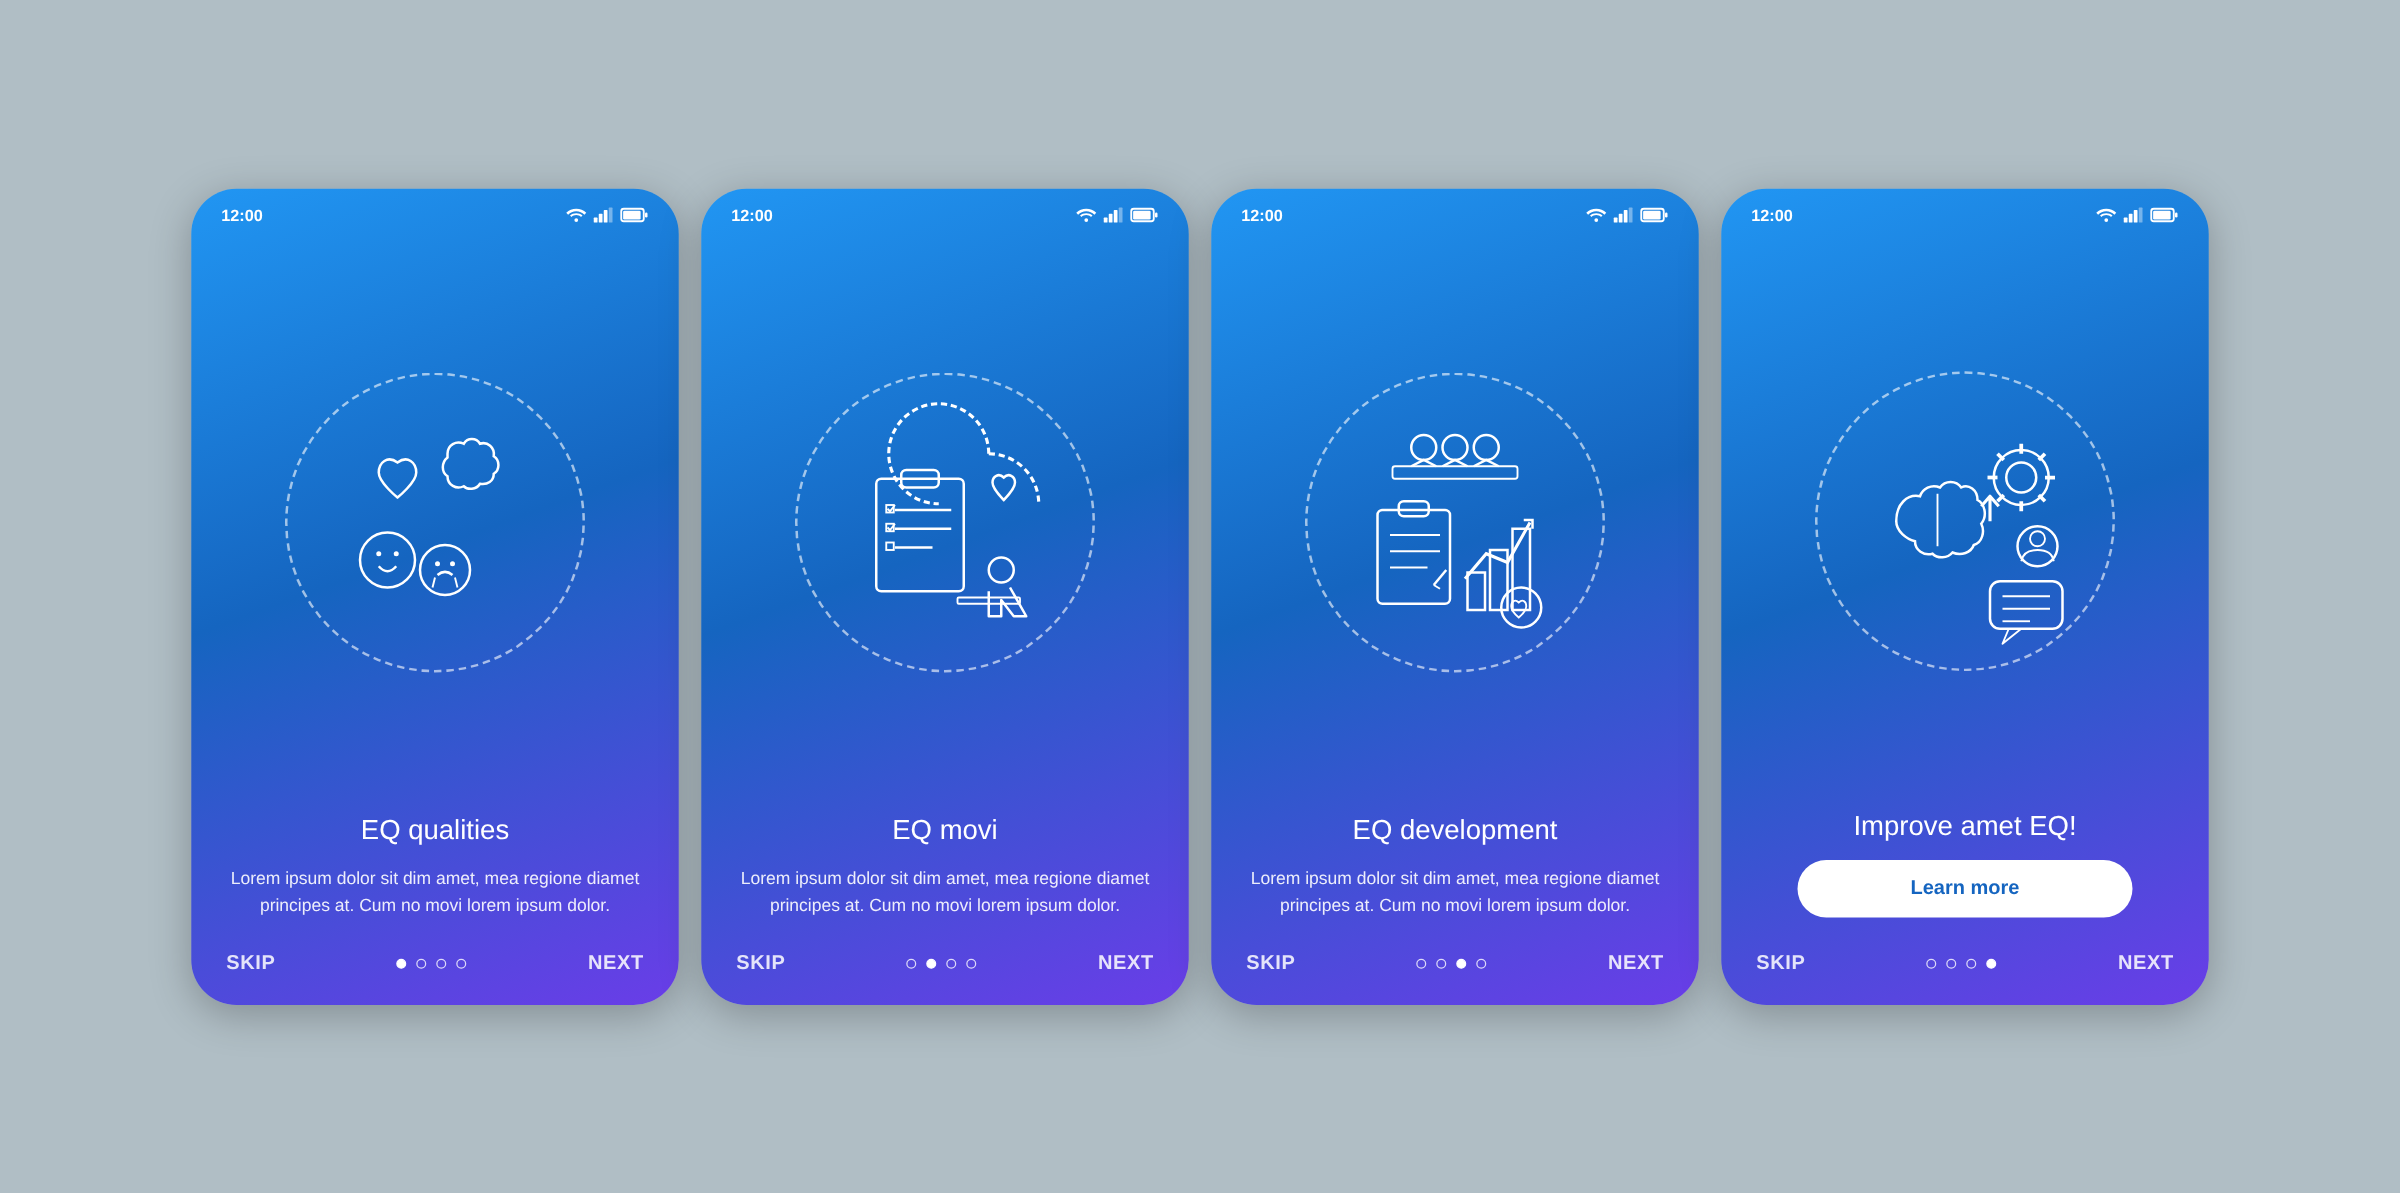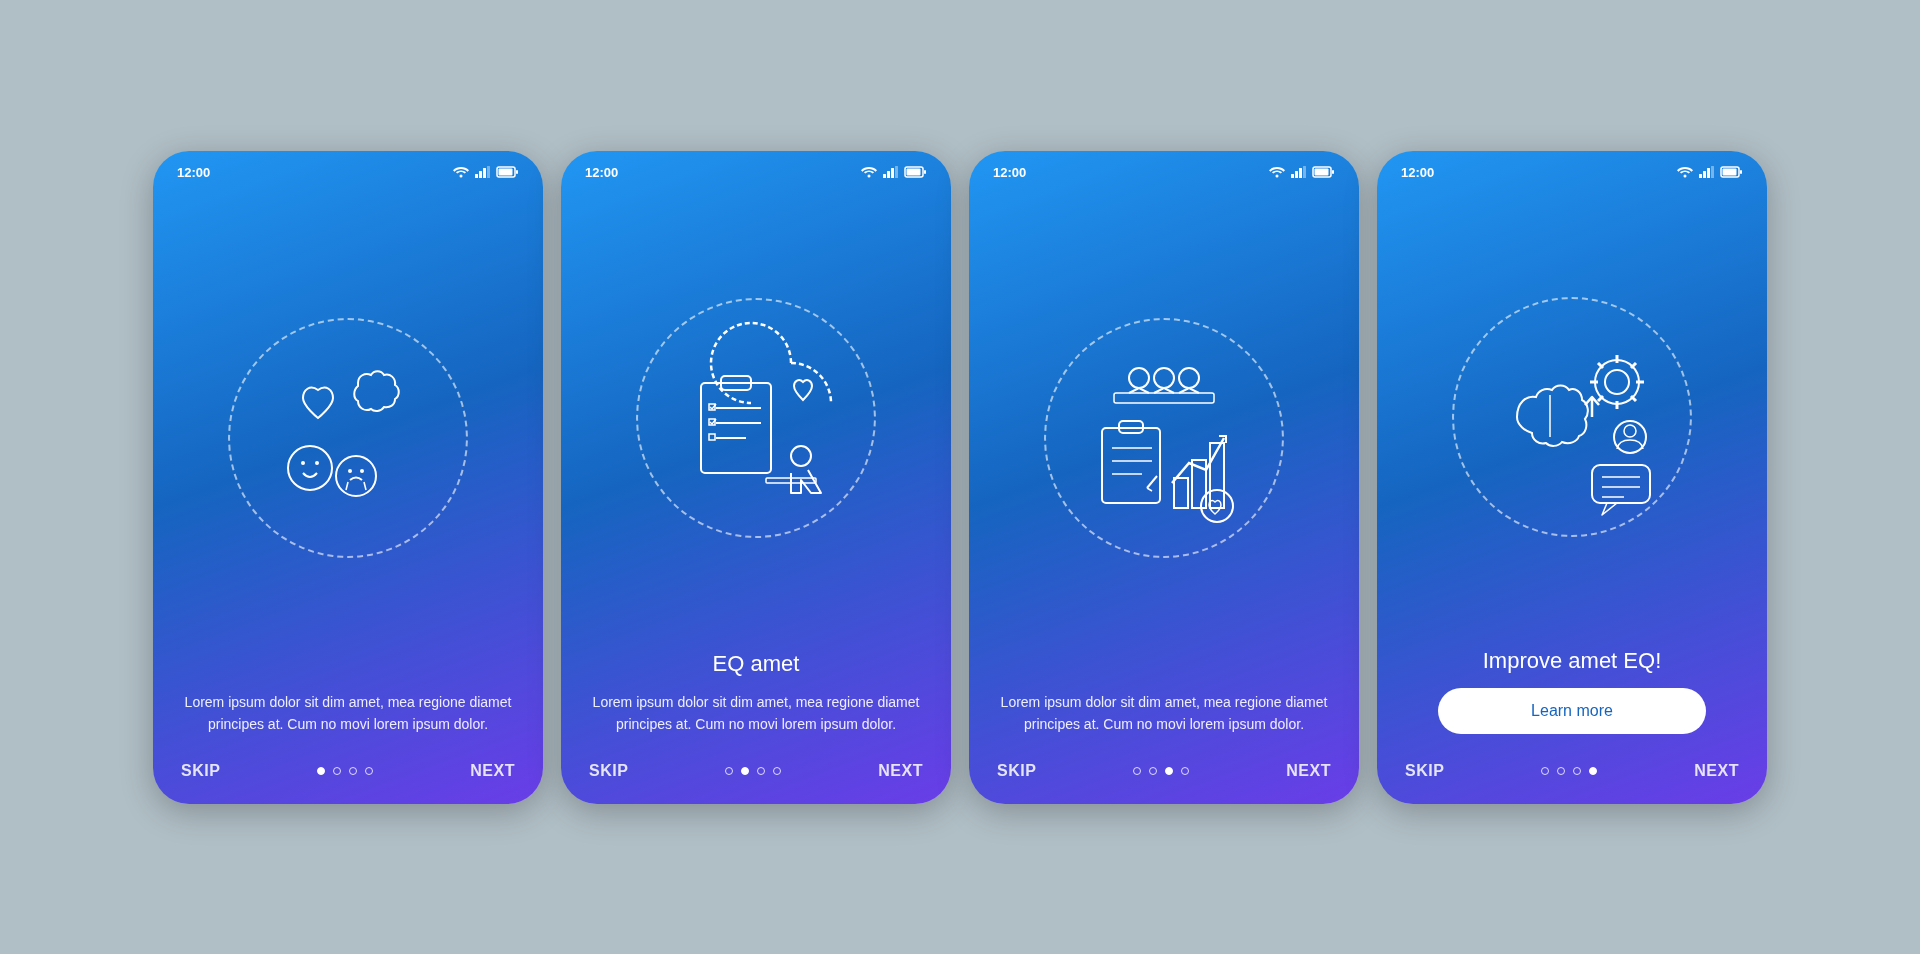--- a/index.html
+++ b/index.html
@@ -95,21 +95,21 @@
     }
 
     
     .learn-more-btn {
       background: white;
       color: #1565c0;
       border: none;
       border-radius: 30px;
       padding: 14px 60px;
       font-size: 16px;
-      font-weight: 400;
+      font-weight: 700;
       margin: 12px 0;
       cursor: pointer;
       display: block;
       width: 80%;
       margin-left: auto;
       margin-right: auto;
     }
 
     
     .nav-bar {
@@ -193,20 +193,21 @@
           <circle cx="112" cy="143" r="2" fill="white"></circle>
           <circle cx="124" cy="143" r="2" fill="white"></circle>
           <path d="M112 152 Q118 147 124 152" stroke="white" stroke-width="2" fill="none"></path>
           <path d="M110 154 L108 162" stroke="white" stroke-width="1.5"></path>
           <path d="M126 154 L128 162" stroke="white" stroke-width="1.5"></path>
         </svg>
       </div>
     </div>
 
     <div class="content-area">
+      <div class="screen-title">EQ qualities</div>
       <div class="screen-body">Lorem ipsum dolor sit dim amet, mea regione diamet principes at. Cum no movi lorem ipsum dolor.</div>
     </div>
 
     <div class="nav-bar">
       <span style="cursor:pointer;">SKIP</span>
       <div class="dots">
         <div class="dot active"></div>
         <div class="dot"></div>
         <div class="dot"></div>
         <div class="dot"></div>
@@ -260,21 +261,21 @@
 
           <circle cx="155" cy="148" r="10" stroke="white" stroke-width="2" fill="none"></circle>
           <path d="M145 165 L145 185 L155 185 L155 172 L165 185 L175 185 L162 162" stroke="white" stroke-width="2" fill="none" stroke-linejoin="round"></path>
 
           <rect x="120" y="170" width="50" height="5" rx="1" stroke="white" stroke-width="1.5" fill="none"></rect>
         </svg>
       </div>
     </div>
 
     <div class="content-area">
-      <div class="screen-title">EQ amet</div>
+      <div class="screen-title">EQ movi</div>
       <div class="screen-body">Lorem ipsum dolor sit dim amet, mea regione diamet principes at. Cum no movi lorem ipsum dolor.</div>
     </div>
 
     <div class="nav-bar">
       <span style="cursor:pointer;">SKIP</span>
       <div class="dots">
         <div class="dot"></div>
         <div class="dot active"></div>
         <div class="dot"></div>
         <div class="dot"></div>
@@ -337,20 +338,21 @@
           <path d="M118 155 L135 135 L152 142 L170 110" stroke="white" stroke-width="2.5" fill="none"></path>
           <path d="M165 108 L172 108 L172 115" stroke="white" stroke-width="2" fill="none"></path>
 
           <circle cx="163" cy="178" r="16" stroke="white" stroke-width="2" fill="none"></circle>
           <path d="M155 177 C155 173 158 171 161 174 C164 171 167 173 167 177 C167 181 161 186 161 186 C161 186 155 181 155 177Z" stroke="white" stroke-width="1.5" fill="none"></path>
         </svg>
       </div>
     </div>
 
     <div class="content-area">
+      <div class="screen-title">EQ development</div>
       <div class="screen-body">Lorem ipsum dolor sit dim amet, mea regione diamet principes at. Cum no movi lorem ipsum dolor.</div>
     </div>
 
     <div class="nav-bar">
       <span style="cursor:pointer;">SKIP</span>
       <div class="dots">
         <div class="dot"></div>
         <div class="dot"></div>
         <div class="dot active"></div>
         <div class="dot"></div>

